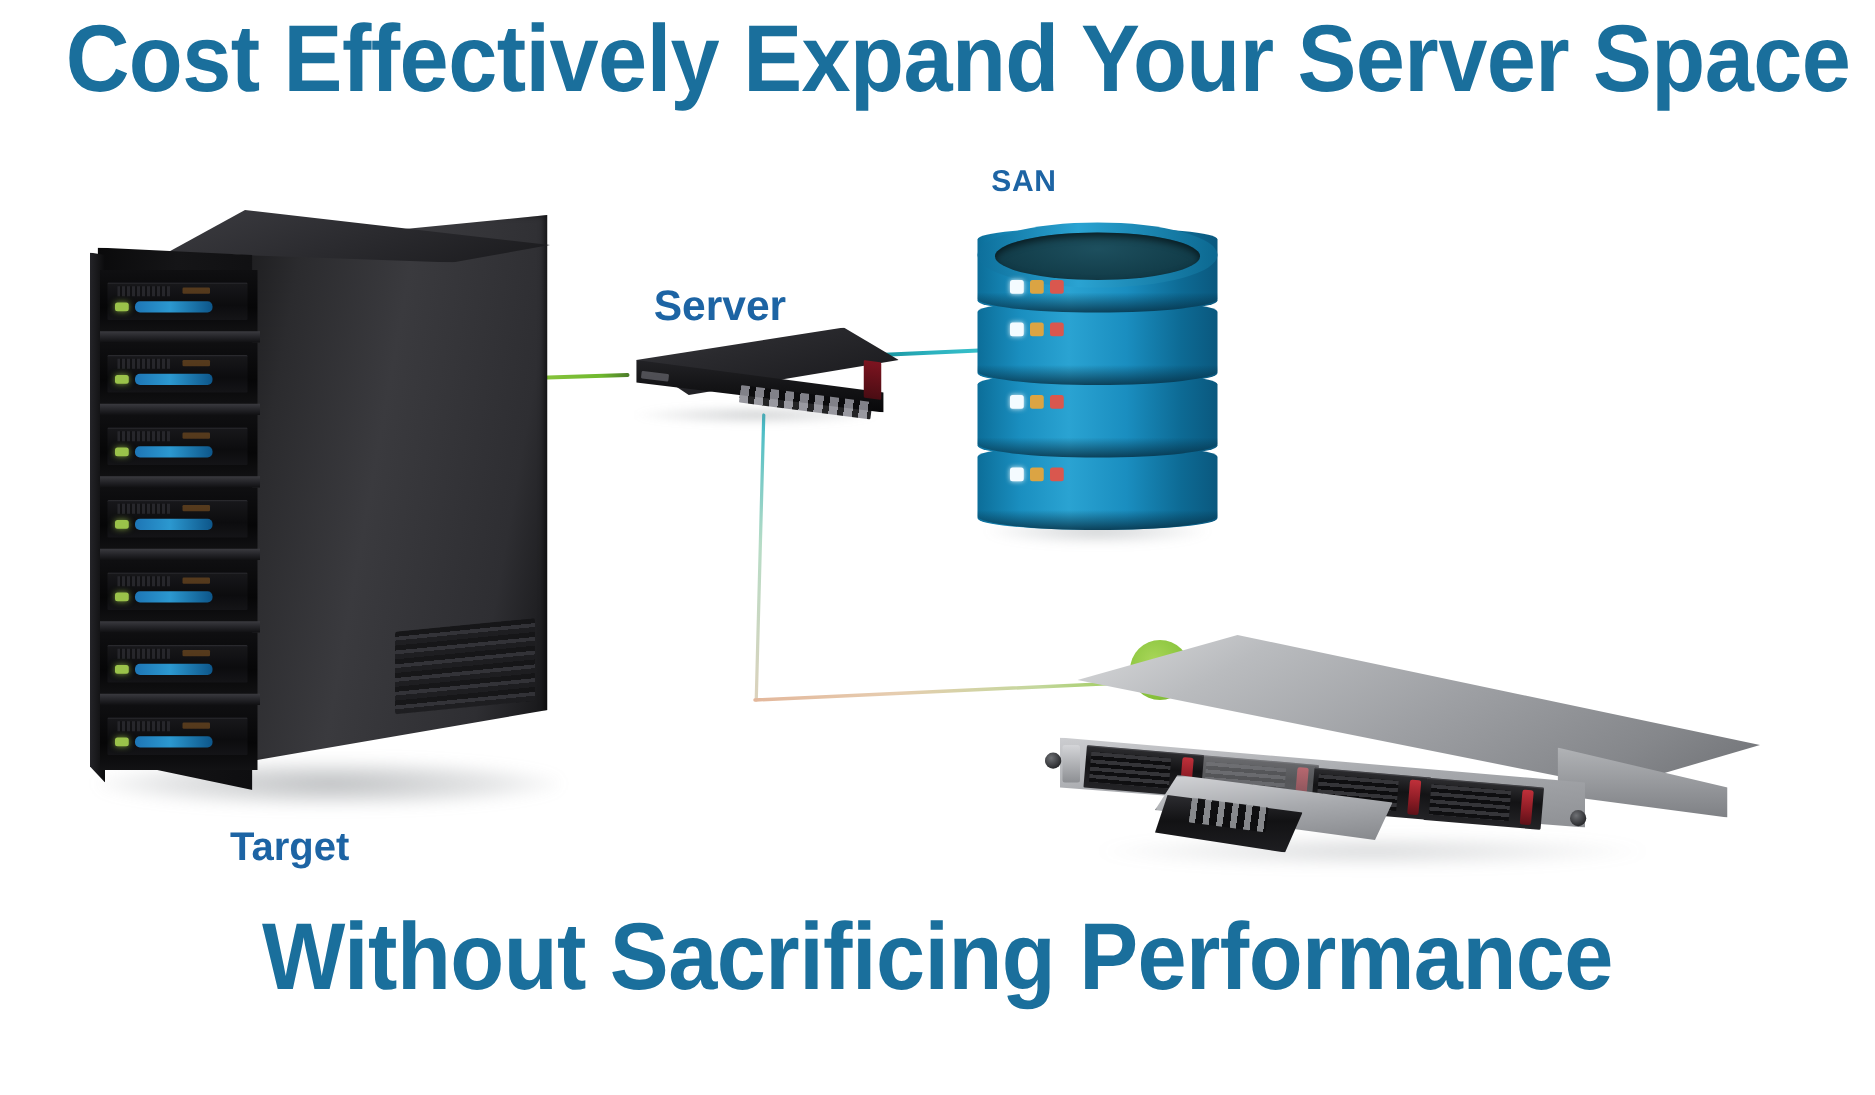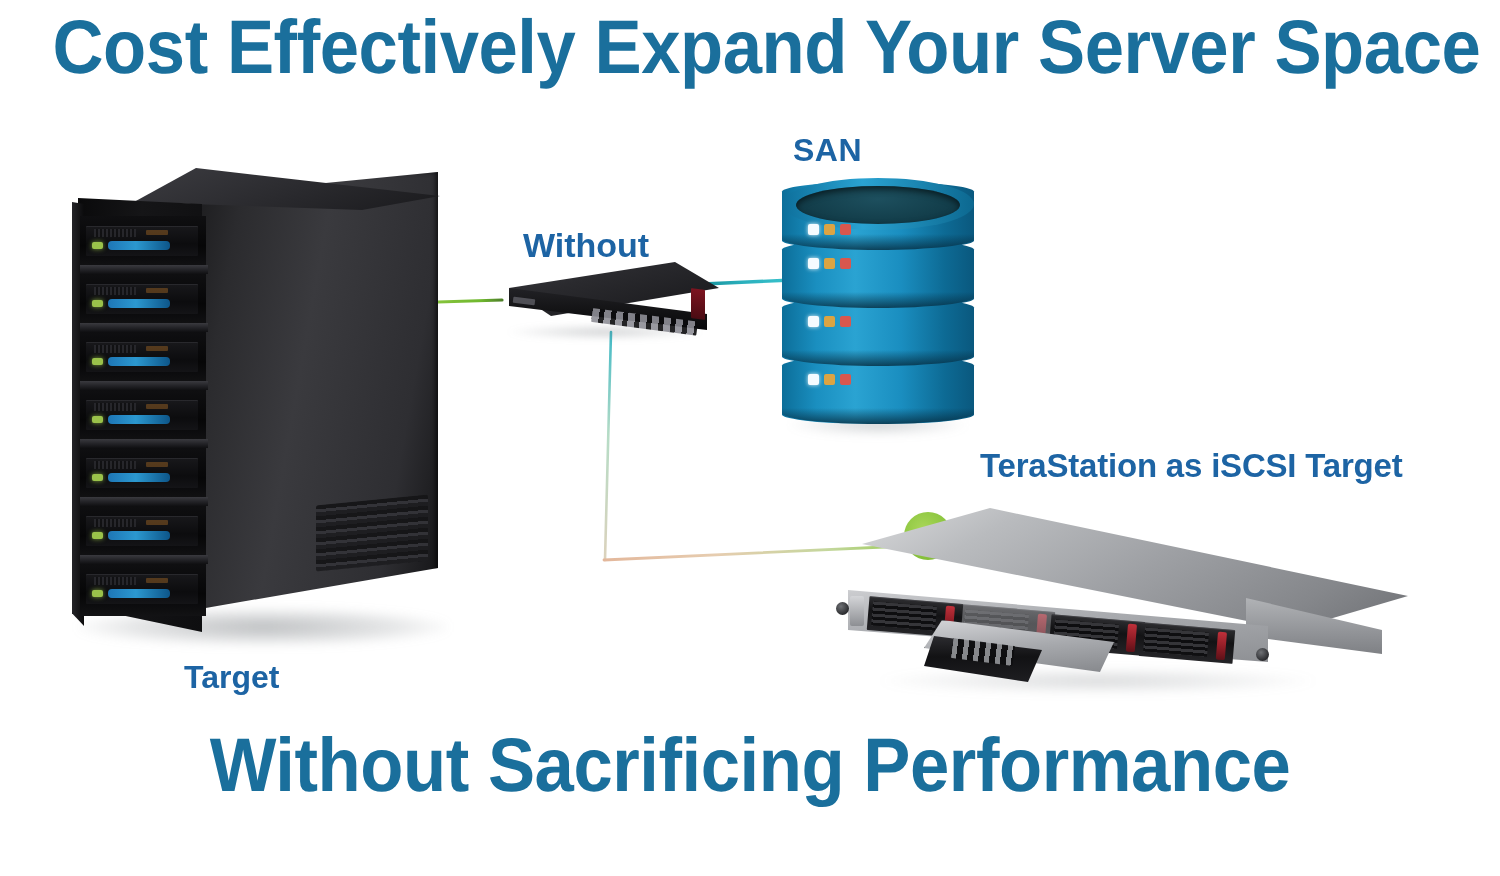--- a/index.html
+++ b/index.html
@@ -47,21 +47,21 @@
 
   
   .node-label {
     position: absolute;
     font-family: "Liberation Sans Narrow", "Liberation Sans", sans-serif;
     font-weight: bold;
     color: #1d64a4;
     white-space: nowrap;
     text-shadow: 0 1px 1px rgba(255,255,255,0.9);
   }
-  #label-san   { left: 793px; top: 132px; font-size: 32px; letter-spacing: 0.5px; }
+  #label-san   { left: 793px; top: 132px; font-size: 24px; letter-spacing: 0.5px; }
   #label-switch{ left: 523px; top: 226px; font-size: 34px; }
   #label-server{ left: 184px; top: 659px; font-size: 32px; }
   #label-tera  { left: 980px; top: 447px; font-size: 33px; letter-spacing: -0.2px; }
 
   
   #cables {
     position: absolute;
     left: 0; top: 0;
     width: 1500px; height: 876px;
   }
@@ -552,21 +552,21 @@
 
   <div id="switch">
     <div class="switch-shadow"></div>
     <div class="switch-top"></div>
     <div class="switch-front"></div>
     <div class="switch-logo"></div>
     <div class="switch-ports"></div>
     <div class="switch-red"></div>
   </div>
 
-  <div class="node-label" id="label-switch">Without</div>
+  <div class="node-label" id="label-switch">Server</div>
 
   <div id="san">
     <div class="san-shadow"></div>
 
     <div class="san-seg" style="top:178px; height:68px;">
       <div class="san-seg-shade"></div>
     </div>
     <div class="san-leds" style="left:26px; top:196px;">
       <span class="led white"></span>
       <span class="led amber"></span>
@@ -633,15 +633,14 @@
       <div class="bay-handle"></div>
     </div>
 
     <div class="tera-tray">
       <div class="tray-body"></div>
       <div class="tray-face"></div>
       <div class="tray-slots"></div>
     </div>
   </div>
 
-  <div class="node-label" id="label-tera">TeraStation as iSCSI Target</div>
 
 </div>
 
 </body></html>

